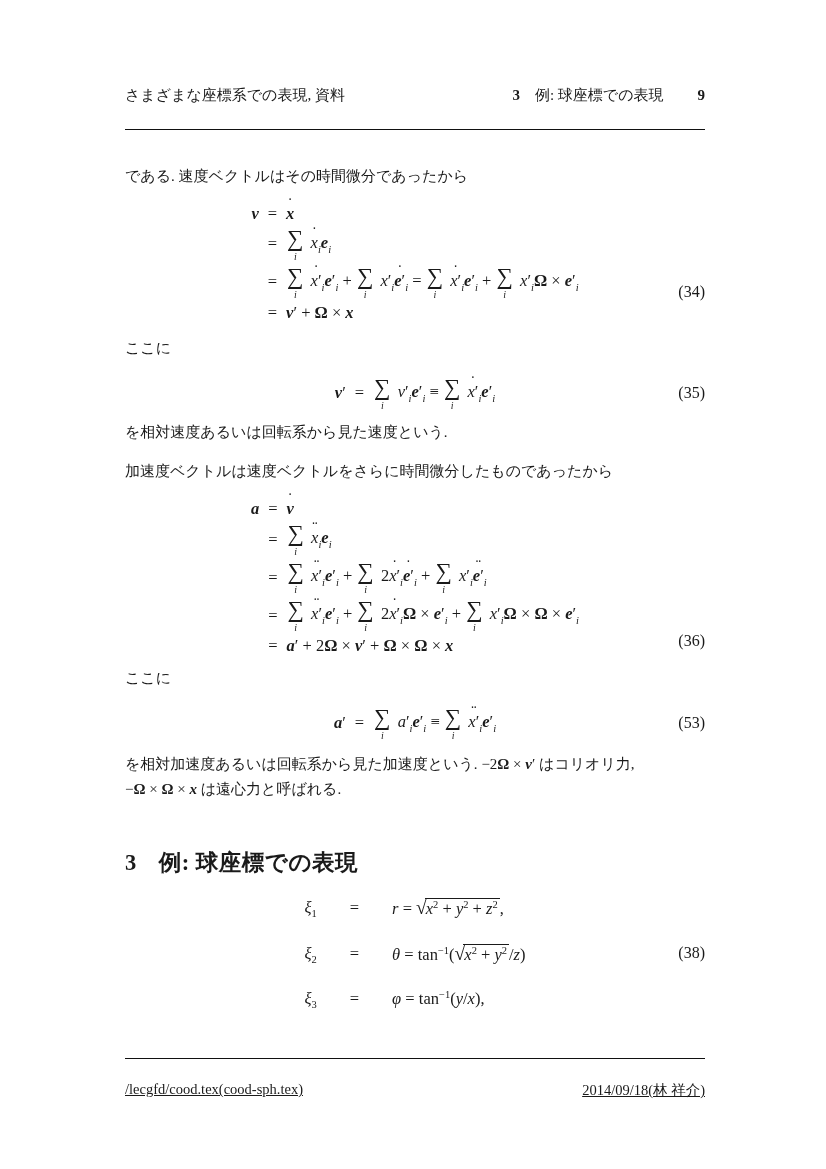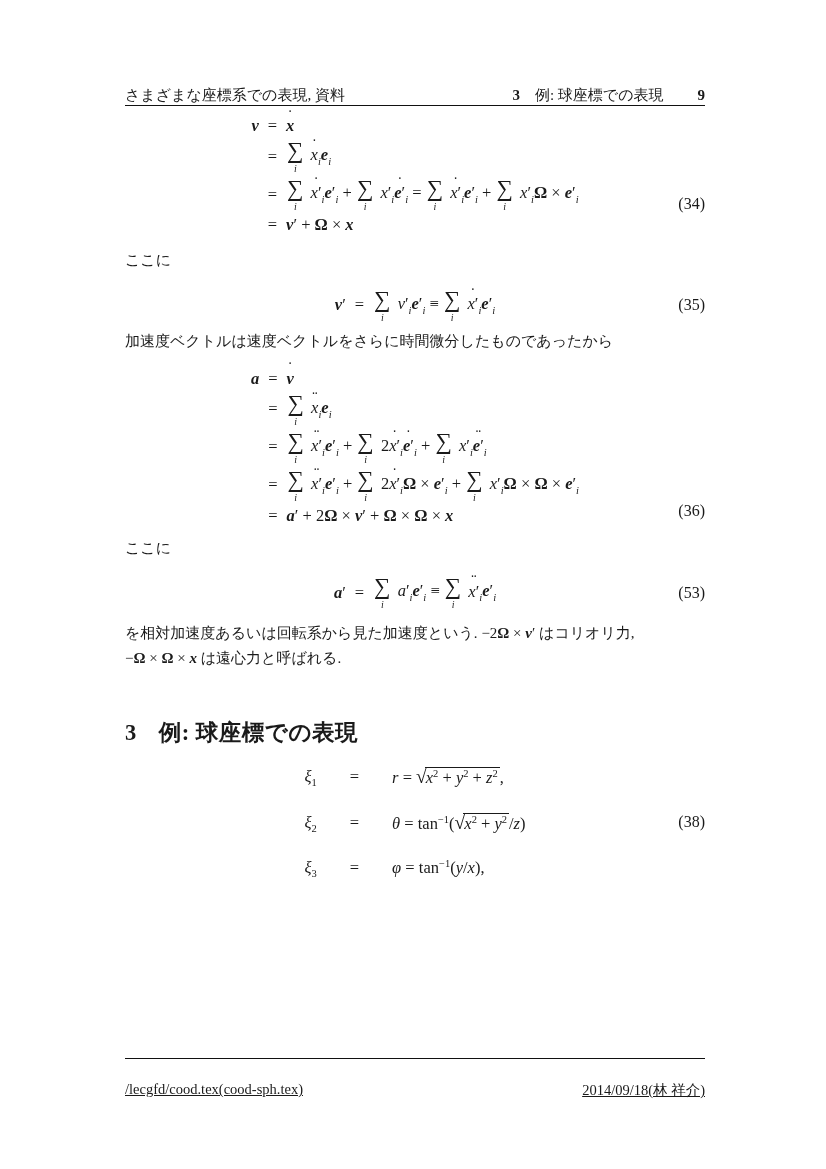--- a/index.html
+++ b/index.html
@@ -6,21 +6,21 @@
   .page{
     position:relative;
     width:826px;height:1169px;
     background:#ffffff;color:#1a1a1a;
     font-family:"Liberation Serif","DejaVu Serif",serif;
     overflow:hidden;
   }
   .content{position:absolute;left:125px;top:86px;width:580px;}
 
   
-  .runhead{display:flex;align-items:baseline;font-size:15px;border-bottom:1.2px solid #111;padding-bottom:0;}
+  .runhead{display:flex;align-items:baseline;font-size:15px;border-bottom:1.2px solid #111;padding-bottom:24px;}
   .rh-left{flex:1;}
   .rh-sec{margin-right:34px;}
   .rh-sec b,.rh-page{font-weight:bold;}
 
   .para{font-size:15px;line-height:1.65;}
   .para b{font-weight:bold;font-style:italic;}
   .para b.up{font-style:normal;}
 
   
   .eqblock{position:relative;text-align:center;}
@@ -63,20 +63,21 @@
 
 <div class="page">
   <div class="content">
 
     <div class="runhead">
       <span class="rh-left">さまざまな座標系での表現, 資料</span>
       <span class="rh-sec"><b>3</b>　<span>例: 球座標での表現</span></span>
       <span class="rh-page">9</span>
     </div>
 
+    <p class="para gap-h">である. 速度ベクトルはその時間微分であったから</p>
 
     <div class="eqblock eq" style="margin-top:10px;">
       <div class="eqgrid">
         <div class="lhs"><b>v</b></div>
           <div class="rel">=</div>
           <div class="rhs"><span class="od"><span class="d">˙</span><b>x</b></span></div>
         <div class="lhs"></div>
           <div class="rel">=</div>
           <div class="rhs"><span class="sm"><span class="sg">∑</span><span class="si">i</span></span> <span class="od"><span class="d">˙</span><i>x</i></span><sub>i</sub><b>e</b><sub>i</sub></div>
         <div class="lhs"></div>
@@ -93,20 +94,21 @@
 
     <div class="eqblock eq" style="margin-top:4px;">
       <div class="eqgrid">
         <div class="lhs"><b>v</b>′</div>
           <div class="rel">=</div>
           <div class="rhs"><span class="sm"><span class="sg">∑</span><span class="si">i</span></span> <i>v</i>′<sub>i</sub><b>e</b>′<sub>i</sub> ≡ <span class="sm"><span class="sg">∑</span><span class="si">i</span></span> <span class="od"><span class="d">˙</span><i>x</i>′</span><sub>i</sub><b>e</b>′<sub>i</sub></div>
       </div>
       <span class="eqno mid">(35)</span>
     </div>
 
+    <p class="para" style="margin-top:9px;">を相対速度あるいは回転系から見た速度という.</p>
 
     <p class="para" style="margin-top:6px;">加速度ベクトルは速度ベクトルをさらに時間微分したものであったから</p>
 
     <div class="eqblock eq" style="margin-top:10px;">
       <div class="eqgrid">
         <div class="lhs"><b>a</b></div>
           <div class="rel">=</div>
           <div class="rhs"><span class="od"><span class="d">˙</span><b>v</b></span></div>
         <div class="lhs"></div>
           <div class="rel">=</div>

